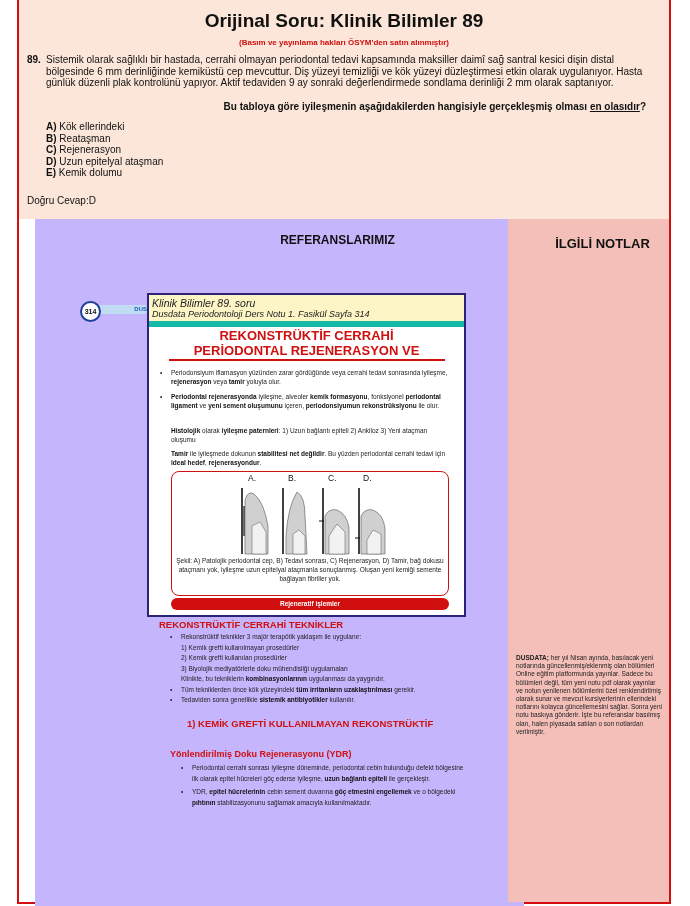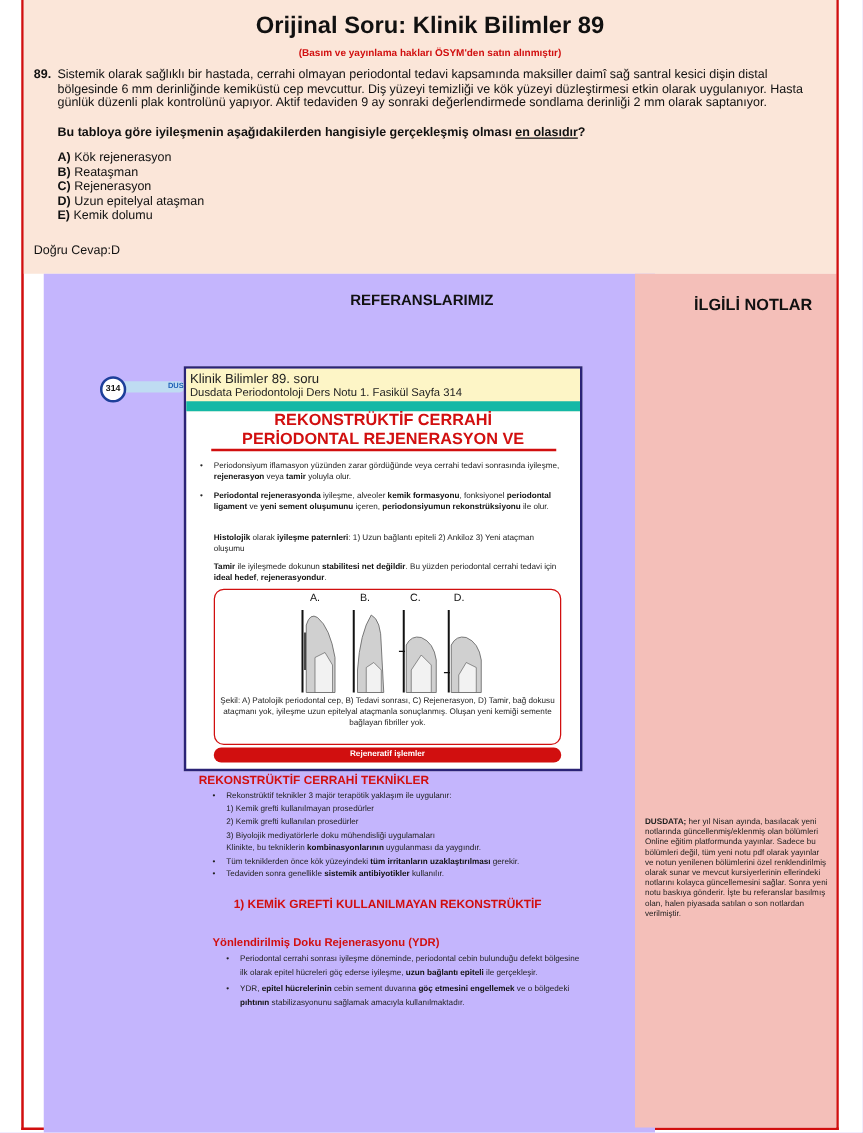--- a/index.html
+++ b/index.html
@@ -3,38 +3,38 @@
 <meta charset="utf-8">
 <style>
   html, body { margin:0; padding:0; background:#ffffff; }
   body { width:690px; height:906px; position:relative; overflow:hidden; font-family:"Liberation Sans", sans-serif; color:#111; }
   .frame { position:absolute; left:17px; top:0; width:650px; height:902px; border:2px solid #d10f0f; border-top:none; background:#fff; }
   .question { position:absolute; left:0; top:0; width:650px; height:219px; background:#fbe6d9; }
   .q-title { position:absolute; left:0; top:10px; width:650px; text-align:center; font-size:19px; font-weight:bold; color:#111; }
   .q-rights { position:absolute; left:0; top:38px; width:650px; text-align:center; font-size:8px; font-weight:bold; color:#d10f0f; }
   .q-num { position:absolute; left:8px; top:54px; font-size:10px; font-weight:bold; }
   .q-text { position:absolute; left:27px; top:54px; width:600px; font-size:10px; line-height:11.6px; }
-  .q-ask { position:absolute; left:27px; top:101px; width:600px; font-size:10px; font-weight:bold; }
+  .q-ask { position:absolute; left:27px; top:101px; width:600px; font-size:10px; font-weight:bold;text-align:right; }
   .q-ask u { text-decoration:underline; }
   .options { position:absolute; left:27px; top:121px; font-size:10px; line-height:11.6px; }
   .options .opt b { font-weight:bold; }
   .answer { position:absolute; left:8px; top:195px; font-size:10px; }
   .answer b { font-weight:normal; }
 
   .refs-col { position:absolute; left:16px; top:219px; width:489px; height:746px; background:#c4b5fd; }
   .refs-title { position:absolute; left:0; top:14px; width:605px; text-align:center; font-size:12px; font-weight:bold; }
   .notes-col { position:absolute; left:489px; top:219px; width:161px; height:683px; background:#f4bfb9; }
   .notes-title { position:absolute; left:0; top:17px; width:189px; text-align:center; font-size:13px; font-weight:bold; }
   .notes-text { position:absolute; left:8px; top:435px; width:146px; font-size:6.5px; line-height:8.2px; color:#222; }
   .notes-text b { font-weight:bold; }
 
   .badge { position:absolute; left:45px; top:82px; width:17px; height:17px; border:2px solid #1d3f9a; border-radius:50%; background:#fff; font-size:7px; font-weight:bold; text-align:center; line-height:17px; z-index:2; }
   .dus-tab { position:absolute; left:62px; top:86px; width:50px; height:9px; background:#bfdcf2; border-radius:0 5px 5px 0; font-size:6px; font-weight:bold; color:#1d5fb5; text-align:right; padding-right:1px; line-height:9px; }
   .ref-box { position:absolute; left:112px; top:74px; width:315px; height:320px; border:2px solid #2b2376; background:#fff; }
-  .ref-head { position:absolute; left:0; top:0; width:315px; height:26px; background:#fdf5c6; border-bottom:8px solid #14b8a6; }
+  .ref-head { position:absolute; left:0; top:0; width:315px; height:26px; background:#fdf5c6; border-bottom:6px solid #14b8a6;font-style:italic; }
   .ref-head .l1 { position:absolute; left:3px; top:2px; font-size:10.5px; color:#222; }
   .ref-head .l2 { position:absolute; left:3px; top:14px; font-size:9px; color:#222; }
   .doc-title { position:absolute; left:0; top:33px; width:315px; text-align:center; font-size:13px; line-height:15px; font-weight:bold; color:#d10f0f; }
   .doc-rule { position:absolute; left:20px; top:64px; width:276px; height:2px; background:#d10f0f; }
   .doc-para { position:absolute; left:22px; width:278px; font-size:6.5px; line-height:9px; color:#222; }
   .doc-para b { font-weight:bold; color:#111; }
   .doc-para .bul { position:absolute; left:-11px; }
   .fig-box { position:absolute; left:22px; top:176px; width:276px; height:123px; border:1.5px solid #d10f0f; border-radius:8px; }
   .fig-label { position:absolute; top:1px; font-size:8.5px; color:#111; }
   .fig-cap { position:absolute; left:4px; top:84px; width:268px; text-align:center; font-size:6.5px; line-height:9px; color:#222; }
@@ -51,21 +51,21 @@
 
 <div class="frame">
 
   <section class="question">
     <div class="q-title">Orijinal Soru: Klinik Bilimler 89</div>
     <div class="q-rights">(Basım ve yayınlama hakları ÖSYM'den satın alınmıştır)</div>
     <div class="q-num">89.</div>
     <div class="q-text">Sistemik olarak sağlıklı bir hastada, cerrahi olmayan periodontal tedavi kapsamında maksiller daimî sağ santral kesici dişin distal bölgesinde 6 mm derinliğinde kemiküstü cep mevcuttur. Diş yüzeyi temizliği ve kök yüzeyi düzleştirmesi etkin olarak uygulanıyor. Hasta günlük düzenli plak kontrolünü yapıyor. Aktif tedaviden 9 ay sonraki değerlendirmede sondlama derinliği 2 mm olarak saptanıyor.</div>
     <div class="q-ask"><span>Bu tabloya göre iyileşmenin aşağıdakilerden hangisiyle gerçekleşmiş olması </span><u>en olasıdır</u><span>?</span></div>
     <div class="options">
-      <div class="opt"><b>A)</b> <span>Kök rejenerasyon</span></div>
+      <div class="opt"><b>A)</b> <span>Kök ellerindeki</span></div>
       <div class="opt"><b>B)</b> <span>Reataşman</span></div>
       <div class="opt"><b>C)</b> <span>Rejenerasyon</span></div>
       <div class="opt"><b>D)</b> <span>Uzun epitelyal ataşman</span></div>
       <div class="opt"><b>E)</b> <span>Kemik dolumu</span></div>
     </div>
     <div class="answer"><b>Doğru Cevap:</b><span>D</span></div>
   </section>
 
   <section class="refs-col">
     <div class="refs-title">REFERANSLARIMIZ</div>

